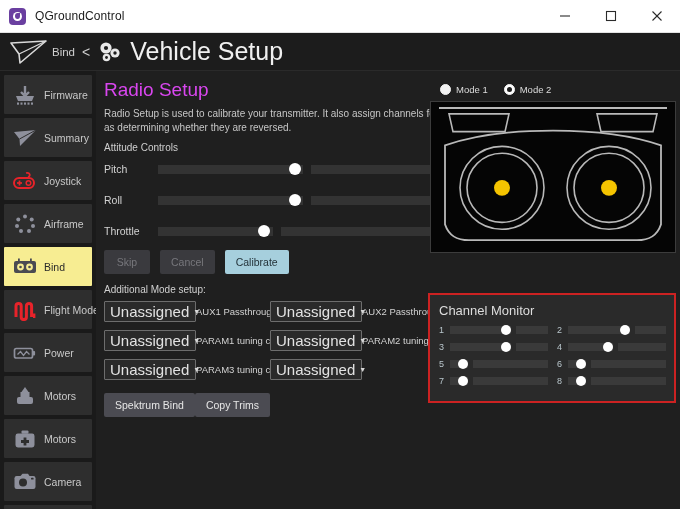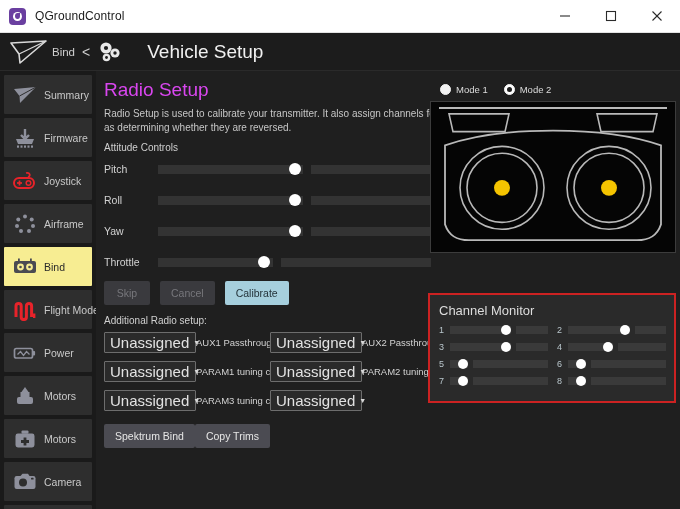--- a/index.html
+++ b/index.html
@@ -57,21 +57,21 @@
   }
   .header .plane { width: 42px; height: 30px; color: #d9d9d9; }
   .header .back-label {
     font-size: 11.5px; color: #cfcfcf; margin-left: 2px;
   }
   .header .chev {
     font-size: 14px; color: #cfcfcf; margin: 0 7px 0 7px;
   }
   .header .gears { width: 26px; height: 24px; color: #e8e8e8; }
   .header .h-title {
-    font-size: 19px; color: #f0f0f0; margin-left: 24px; font-weight: 400;
+    font-size: 25px; color: #f0f0f0; margin-left: 7px; font-weight: 400;
   }
 
   
   .body { flex: 1; display: flex; min-height: 0; background: #1f1f1f; }
 
   
   .sidebar {
     width: 96px; flex: 0 0 96px;
     background: #1a1a1a;
     padding: 4px 4px 0 4px;
@@ -275,45 +275,45 @@
     <div class="h-title">Vehicle Setup</div>
   </div>
 
   <div class="body">
 
     <div class="sidebar">
 
       <div class="side-item">
         <div class="side-ico">
           <svg viewBox="0 0 26 22" width="26" height="22">
-              <path d="M2 5 L24 3 L8 19 L7.5 12 Z" fill="currentColor"></path>
-              <path d="M7.5 12 L24 3" stroke="#2e2e2e" stroke-width="1"></path>
-            </svg>
-        </div>
-        <div class="side-label">Summary</div>
-      </div>
-
-      <div class="side-item">
-        <div class="side-ico">
-          <svg viewBox="0 0 26 22" width="26" height="22">
             <path d="M13 2 L13 10 M9 8 L13 12 L17 8" stroke="currentColor" stroke-width="2.4" fill="none"></path>
             <path d="M4 12 L22 12 L20 17 L6 17 Z" fill="currentColor"></path>
             <g fill="currentColor">
                 <rect x="5" y="18.5" width="2" height="2.2"></rect>
                 <rect x="8.5" y="18.5" width="2" height="2.2"></rect>
                 <rect x="12" y="18.5" width="2" height="2.2"></rect>
                 <rect x="15.5" y="18.5" width="2" height="2.2"></rect>
                 <rect x="19" y="18.5" width="2" height="2.2"></rect>
               </g>
           </svg>
         </div>
         <div class="side-label">Firmware</div>
       </div>
 
       <div class="side-item">
+        <div class="side-ico">
+          <svg viewBox="0 0 26 22" width="26" height="22">
+              <path d="M2 5 L24 3 L8 19 L7.5 12 Z" fill="currentColor"></path>
+              <path d="M7.5 12 L24 3" stroke="#2e2e2e" stroke-width="1"></path>
+            </svg>
+        </div>
+        <div class="side-label">Summary</div>
+      </div>
+
+      <div class="side-item">
         <div class="side-ico red">
           <svg viewBox="0 0 26 22" width="26" height="22">
             <path d="M14 3 C18 2 19 6 16 7" stroke="currentColor" stroke-width="1.8" fill="none"></path>
             <rect x="2" y="8" width="20" height="10" rx="5" fill="none" stroke="currentColor" stroke-width="2"></rect>
             <g stroke="currentColor" stroke-width="1.7">
                 <line x1="5" y1="13" x2="10" y2="13"></line>
                 <line x1="7.5" y1="10.5" x2="7.5" y2="15.5"></line>
               </g>
             <circle cx="16.5" cy="13" r="2.3" fill="none" stroke="currentColor" stroke-width="1.5"></circle>
           </svg>
@@ -431,44 +431,36 @@
         </div>
         <div class="att-row">
           <div class="att-name">Roll</div>
           <div class="att-track">
             <div class="seg segL" id="rollL" style="width: 53%;"></div>
               <div class="seg segR" id="rollR" style="width: 44%;"></div>
             <div class="att-knob" id="rollK" style="left: 50%;"></div>
           </div>
         </div>
         <div class="att-row">
-          <div class="att-name">Yaw</div>
-          <div class="att-track">
-            <div class="seg segL" id="yawL" style="width: 53%;"></div>
-              <div class="seg segR" id="yawR" style="width: 44%;"></div>
-            <div class="att-knob" id="yawK" style="left: 50%;"></div>
-          </div>
-        </div>
-        <div class="att-row">
           <div class="att-name">Throttle</div>
           <div class="att-track">
             <div class="seg segL" id="thrL" style="width: 42%;"></div>
               <div class="seg segR" id="thrR" style="width: 55%;"></div>
             <div class="att-knob" id="thrK" style="left: 39%;"></div>
           </div>
         </div>
       </div>
 
       <div class="btn-row">
         <button class="btn disabled">Skip</button>
         <button class="btn disabled">Cancel</button>
         <button class="btn primary">Calibrate</button>
       </div>
 
-      <div class="addl-label">Additional Radio setup:</div>
+      <div class="addl-label">Additional Mode setup:</div>
 
       <div class="dd-grid">
         <div class="dd-box">
           <span class="dd-val">Unassigned</span>
           <span class="dd-arrow">▼</span>
         </div>
         <div class="dd-name">AUX1 Passthrough RC ch</div>
         <div class="dd-box">
           <span class="dd-val">Unassigned</span>
           <span class="dd-arrow">▼</span>

